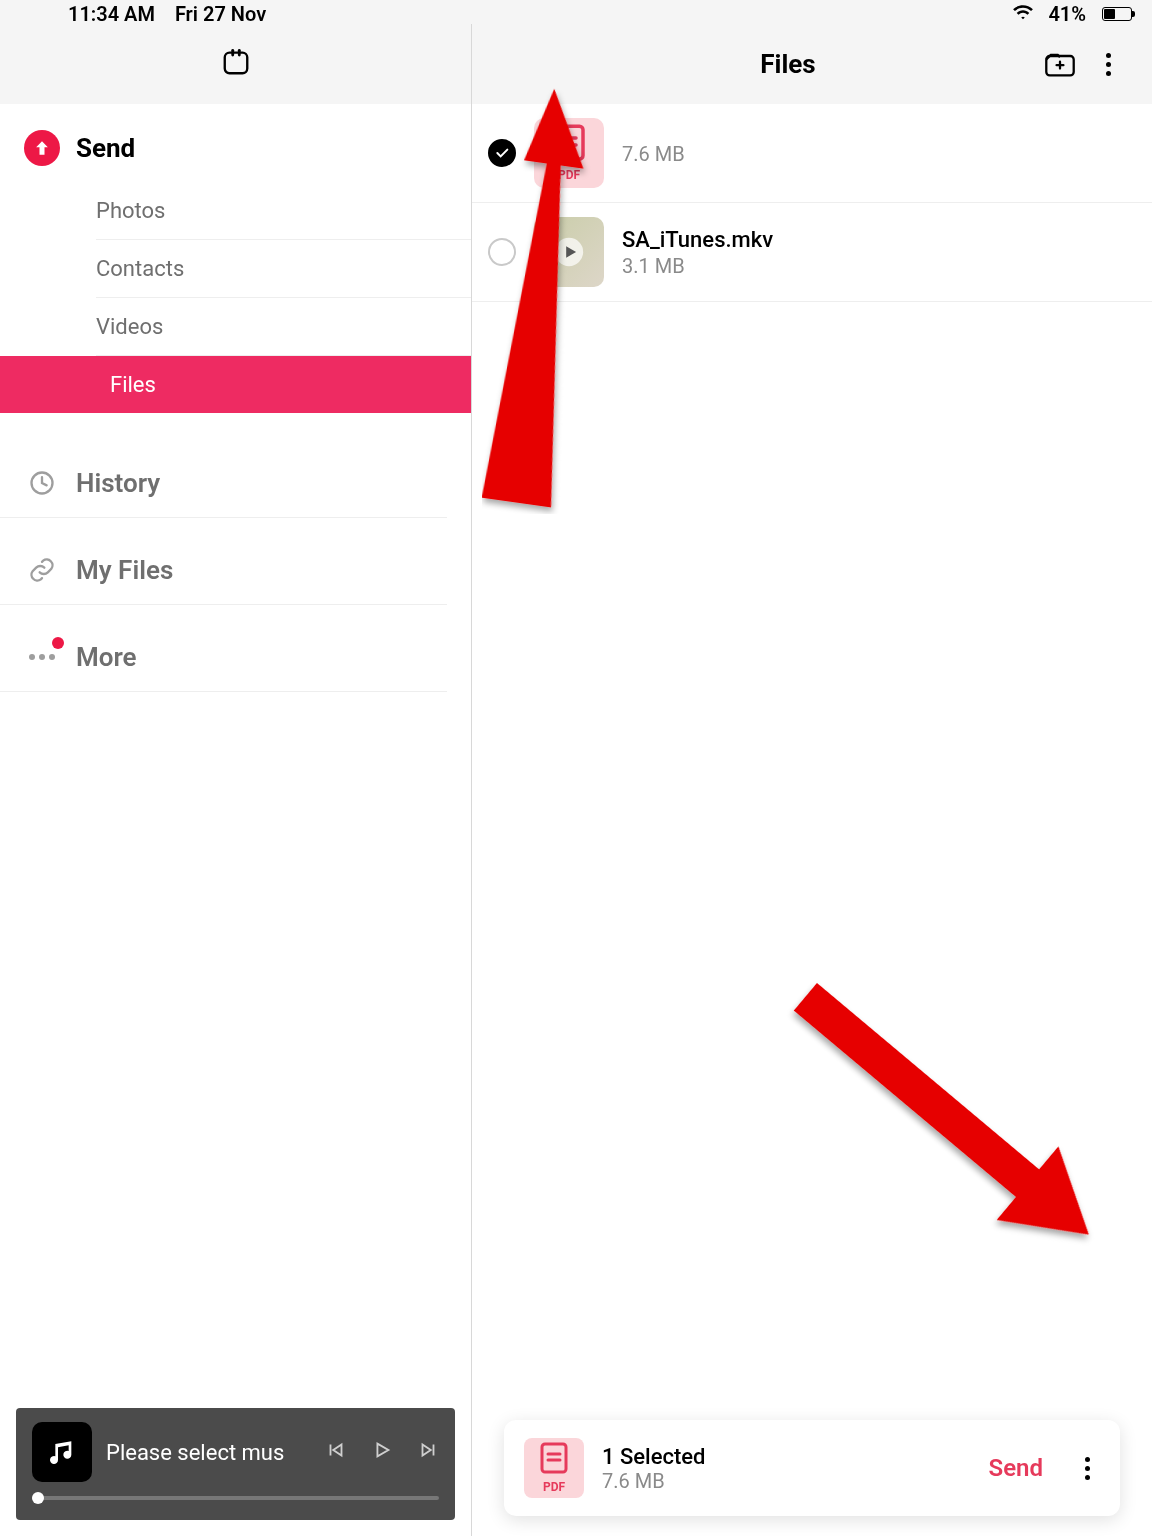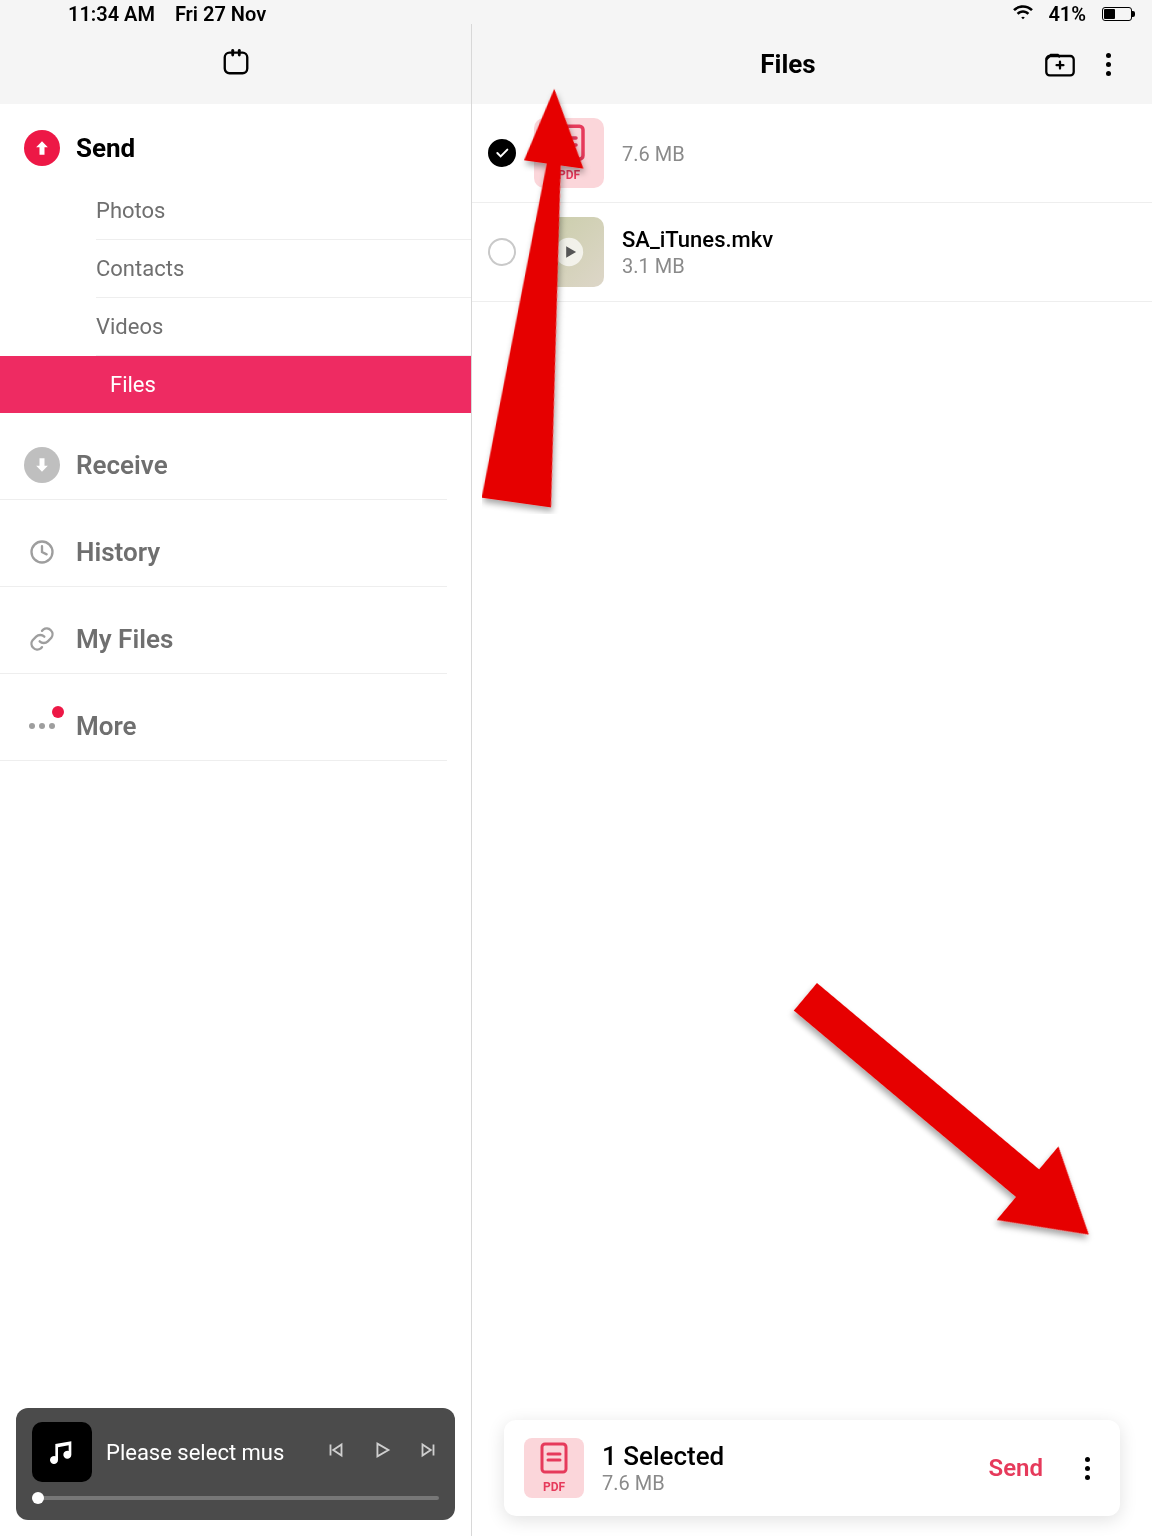--- a/index.html
+++ b/index.html
@@ -47,21 +47,21 @@
 
   .nav-item.primary.history, .nav-item.primary.link, .nav-item.primary.more { border-bottom:1px solid #eee; margin-left:0; margin-right:24px; padding-left:24px;}
   .nav-item.primary.link .icon, .nav-item.primary.history .icon, .nav-item.primary.more .icon { background:transparent; color:#9e9e9e; }
   .nav-item.primary.more .icon { position:relative;}
   .more-dots { display:flex; gap:4px;}
   .more-dots span{width:6px;height:6px;border-radius:50%;background:#9e9e9e;}
   .more-badge{ position:absolute; top:-2px; right:-4px; width:12px;height:12px;border-radius:50%; background:#ed1846;}
   .nav-item.primary.receive{ border-bottom:1px solid #eee; margin-left:0; margin-right:24px; padding-left:24px;}
 
   
-  .music-player { position:absolute; left:16px; right:16px; bottom:16px; height:112px; background: rgba(60,60,60,0.92); border-radius:12px; color:#d0d0d0; padding:14px 16px; }
+  .music-player { position:absolute; left:16px; right:16px; bottom:16px; height:112px; background: rgba(60,60,60,0.92); border-radius:4px; color:#d0d0d0; padding:14px 16px; }
   .music-player .row{ display:flex; align-items:center; gap:14px;}
   .music-player .thumb{ width:60px; height:60px; border-radius:10px; background:#000; display:flex; align-items:center; justify-content:center; color:#fff;}
   .music-player .title{ flex:1; font-size:22px; color:#fff; white-space:nowrap; overflow:hidden;}
   .mp-controls{ display:flex; gap:24px; color:#cfcfcf;}
   .mp-controls svg{ width:22px; height:22px;}
   .mp-progress{ position:absolute; left:16px; right:16px; bottom:20px; height:4px; background:#777; border-radius:2px;}
   .mp-progress .dot{ position:absolute; left:0; top:-4px; width:12px; height:12px; border-radius:50%; background:#fff;}
 
   
   .file-list {}
@@ -71,21 +71,21 @@
   .file-row .thumb{ width:70px; height:70px; border-radius:10px; background:#fbd6da; display:flex; align-items:center; justify-content:center; flex-direction:column; margin-right:18px; flex:0 0 auto; overflow:hidden;}
   .file-row .thumb.video{ background: linear-gradient(135deg,#c9cda8,#ddd6c8); position:relative;}
   .file-row .thumb.video .play{ position:absolute; inset:0; display:flex; align-items:center; justify-content:center;}
   .pdf-icon-mini{ color:#e63a5b; font-size:12px; font-weight:700; display:flex; flex-direction:column; align-items:center; gap:2px;}
   .file-row .meta .name{ font-size:22px; color:#000; font-weight:500; max-width:520px; white-space:nowrap; overflow:hidden; text-overflow:ellipsis;}
   .file-row .meta .size{ font-size:20px; color:#8a8a8a; margin-top:2px;}
 
   
   .sel-footer { position:absolute; left:32px; right:32px; bottom:20px; height:96px; background:#fff; border-radius:12px; box-shadow: 0 4px 18px rgba(0,0,0,0.12); display:flex; align-items:center; padding: 0 20px; gap:18px;}
   .sel-footer .thumb{ width:60px; height:60px; border-radius:8px; background:#fbd6da; display:flex; align-items:center; justify-content:center; flex-direction:column;}
-  .sel-footer .meta .name{ font-size:26px; color:#000; font-weight:500;}
+  .sel-footer .meta .name{ font-size:22px; color:#000; font-weight:500;}
   .sel-footer .meta .size{ font-size:20px; color:#8a8a8a;}
   .sel-footer .spacer{ flex:1;}
   .sel-footer .send{ font-size:24px; font-weight:600; color:#e63a5b; padding:10px 14px;}
   .sel-footer .kebab{ padding:10px;}
 
   
   .arrow { position:absolute; pointer-events:none; }
 </style>
 </head>
 <body>
@@ -133,28 +133,20 @@
           </span>
           <span class="lbl">Send</span>
         </div>
         <div class="nav-sub"><span>Photos</span></div>
         <div class="nav-sub"><span>Contacts</span></div>
         <div class="nav-sub"><span>Videos</span></div>
         <div class="nav-sub active"><span>Files</span></div>
 
         <div style="height:18px"></div>
 
-        <div class="nav-item primary receive">
-          <span class="icon">
-            <svg width="20" height="20" viewBox="0 0 24 24">
-                <path d="M12 20l-7-7h4V4h6v9h4l-7 7z" fill="#fff"></path>
-              </svg>
-          </span>
-          <span class="lbl">Receive</span>
-        </div>
 
         <div style="height:18px"></div>
 
         <div class="nav-item primary history">
           <span class="icon">
             <svg width="28" height="28" viewBox="0 0 24 24">
                 <circle cx="12" cy="12" r="9" fill="none" stroke="#9e9e9e" stroke-width="2"></circle>
                 <path d="M12 7v5l4 2" fill="none" stroke="#9e9e9e" stroke-width="2" stroke-linecap="round"></path>
               </svg>
           </span>

